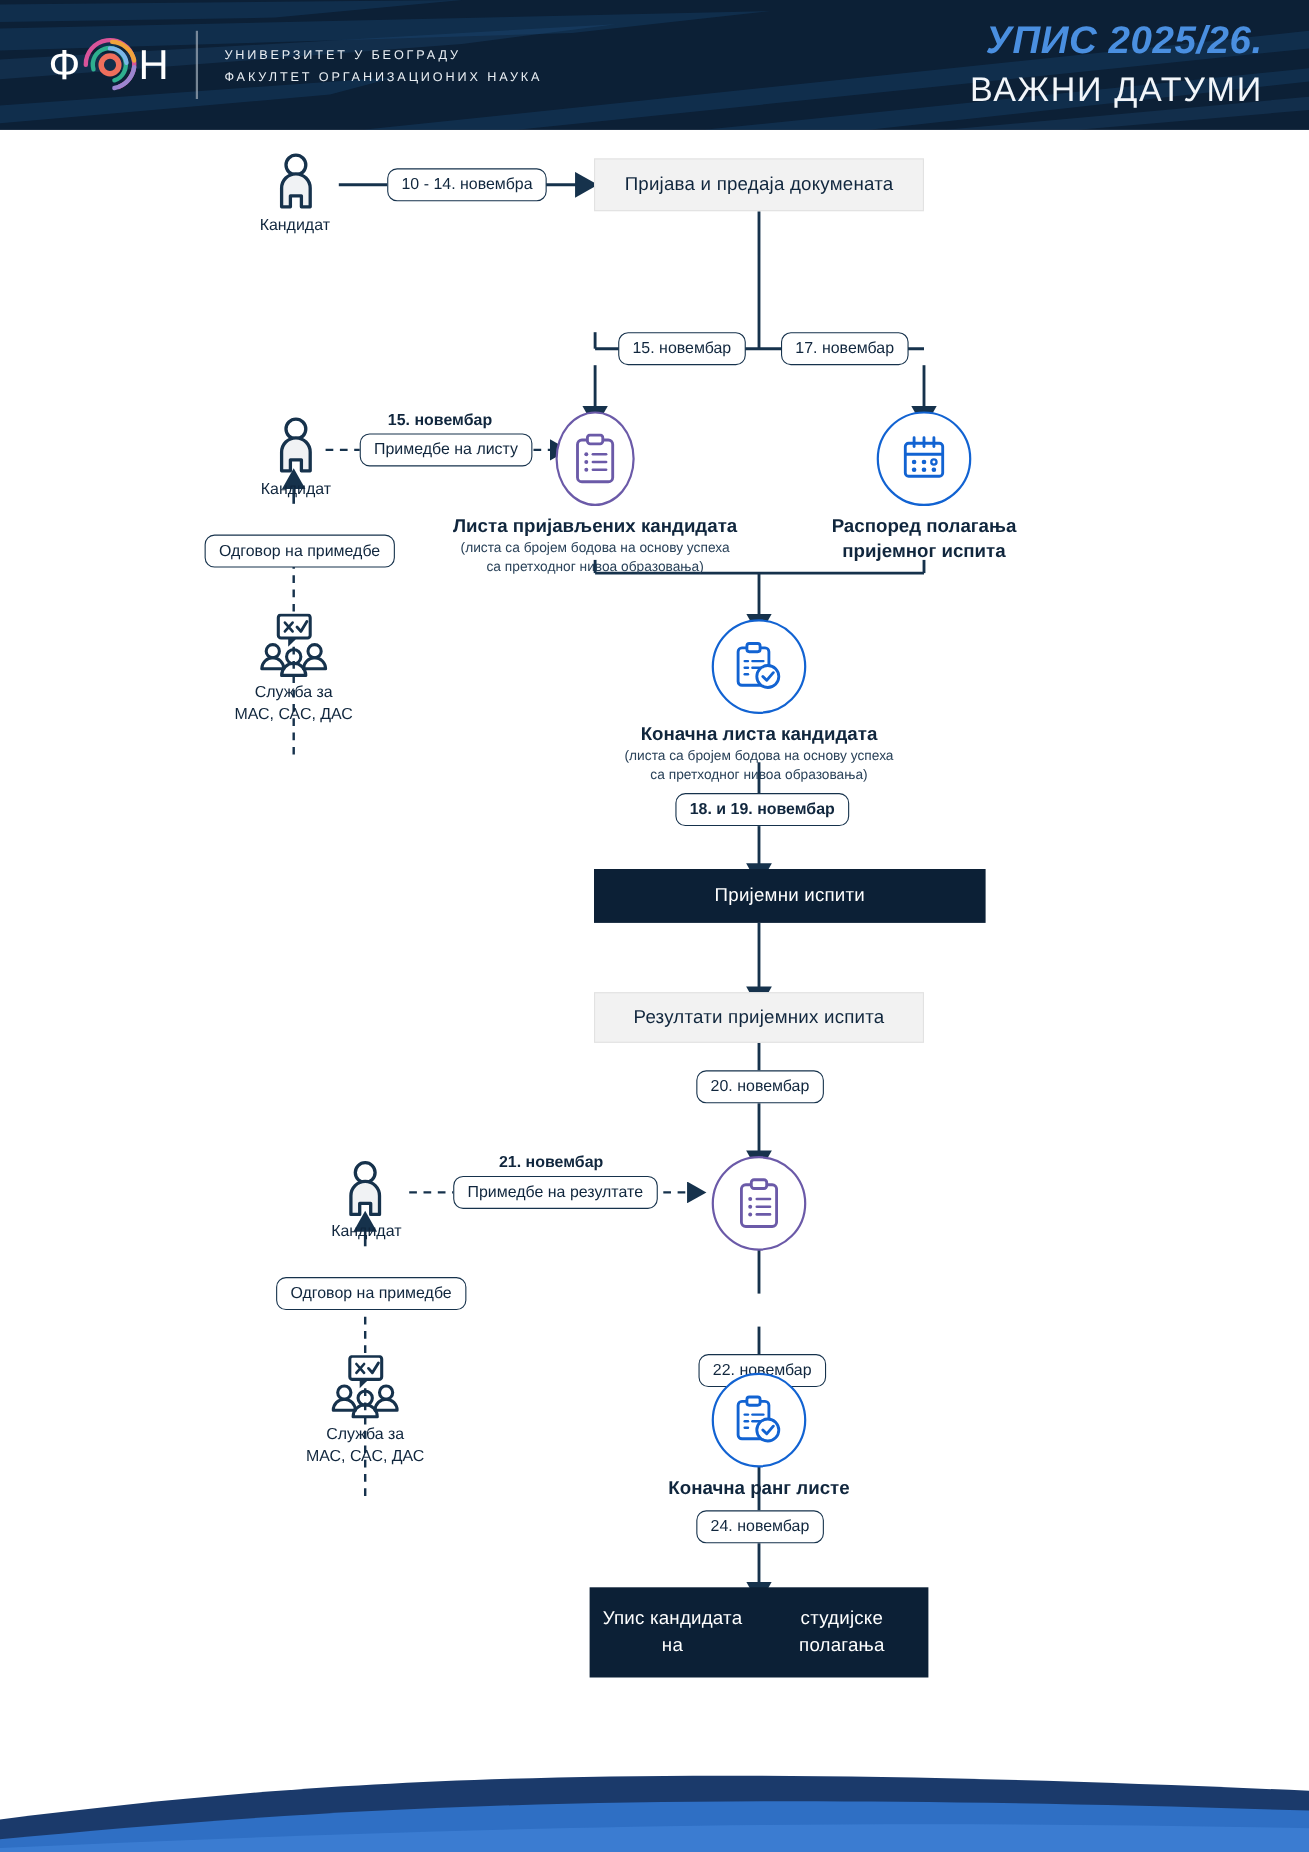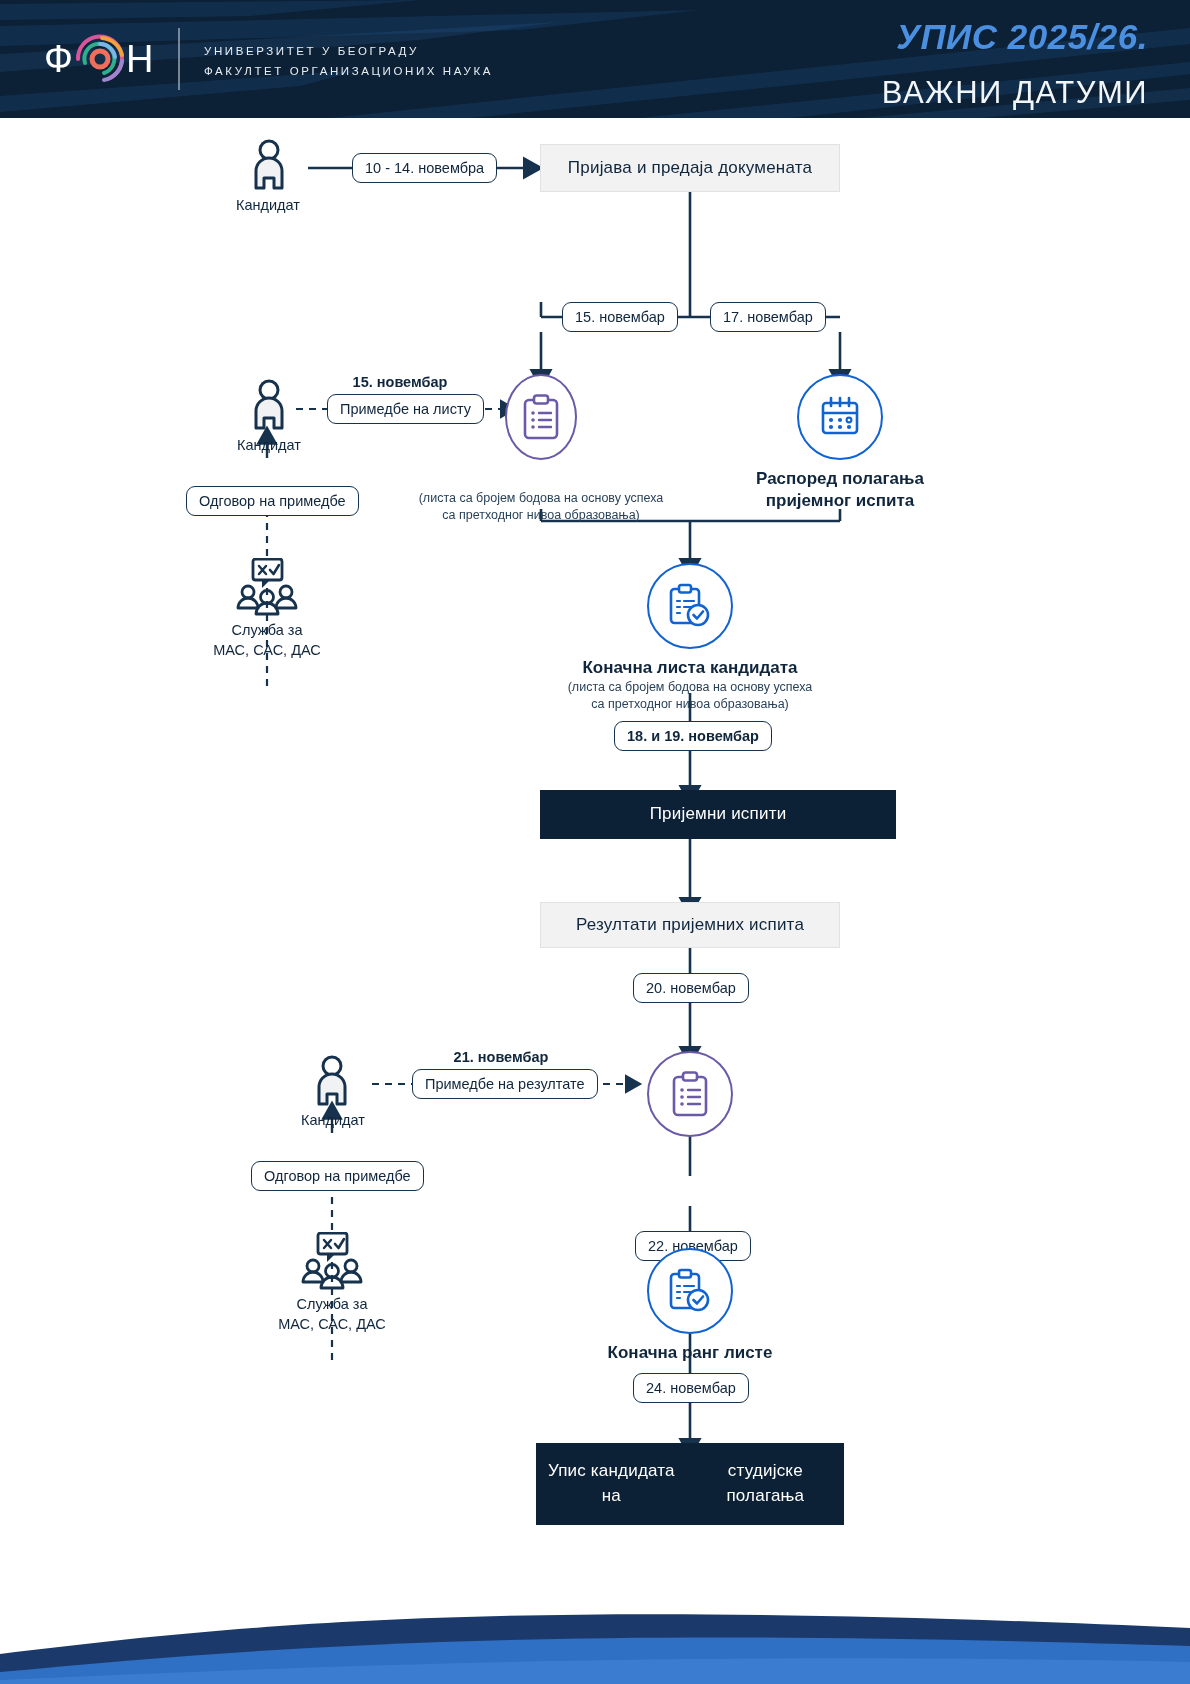--- a/index.html
+++ b/index.html
@@ -34,21 +34,21 @@
   }
   .title-wrap {
     position: absolute; right: 42px; top: 18px; text-align: right;
   }
   .title-main {
     color: #4a8fe0; font-size: 35px; font-weight: 700; font-style: italic;
     letter-spacing: .5px; line-height: 1.1; white-space: nowrap;
   }
   .title-sub {
     color: #f2f6fa; font-size: 31px; font-weight: 300; letter-spacing: 1.5px;
-    line-height: 1.25; white-space: nowrap; margin-top: 17px;
+    line-height: 1.25; white-space: nowrap; margin-top: 6px;
   }
 
   
   .footer-wave { position: absolute; left: 0; bottom: 0; width: 1190px; height: 92px; }
 
   
   .canvas { position: absolute; left: 0; top: 118px; width: 1190px; height: 1474px; }
   .lines { position: absolute; left: 0; top: 0; width: 1190px; height: 1474px; }
 
   
@@ -264,20 +264,21 @@
         <rect x="4" y="6" width="32" height="38" rx="4" fill="none" stroke="#6b5aa8" stroke-width="2.6"></rect>
         <rect x="13" y="1.5" width="14" height="8" rx="2.5" fill="#fff" stroke="#6b5aa8" stroke-width="2.6"></rect>
         <circle cx="12" cy="19" r="1.8" fill="#6b5aa8"></circle>
         <circle cx="12" cy="26" r="1.8" fill="#6b5aa8"></circle>
         <circle cx="12" cy="33" r="1.8" fill="#6b5aa8"></circle>
         <line x1="18" y1="19" x2="30" y2="19" stroke="#6b5aa8" stroke-width="2.4" stroke-linecap="round"></line>
         <line x1="18" y1="26" x2="30" y2="26" stroke="#6b5aa8" stroke-width="2.4" stroke-linecap="round"></line>
         <line x1="18" y1="33" x2="30" y2="33" stroke="#6b5aa8" stroke-width="2.4" stroke-linecap="round"></line>
       </svg>
     </div>
+    <div class="node-label" style="left:341px; top:350px; width:400px;">Листа пријављених кандидата</div>
     <div class="node-sublabel" style="left:341px; top:372px; width:400px;">(листа са бројем бодова на основу успеха</div>
     <div class="node-sublabel" style="left:341px; top:389px; width:400px;">са претходног нивоа образовања)</div>
 
     <div class="node-circle blue" style="left:797px; top:256px; width:86px; height:86px;">
       <svg width="44" height="44" viewBox="0 0 44 44">
         <rect x="5" y="8" width="34" height="30" rx="3" fill="none" stroke="#1263d2" stroke-width="2.6"></rect>
         <line x1="5" y1="18" x2="39" y2="18" stroke="#1263d2" stroke-width="2.6"></line>
         <line x1="13" y1="3" x2="13" y2="11" stroke="#1263d2" stroke-width="2.6" stroke-linecap="round"></line>
         <line x1="22" y1="3" x2="22" y2="11" stroke="#1263d2" stroke-width="2.6" stroke-linecap="round"></line>
         <line x1="31" y1="3" x2="31" y2="11" stroke="#1263d2" stroke-width="2.6" stroke-linecap="round"></line>

